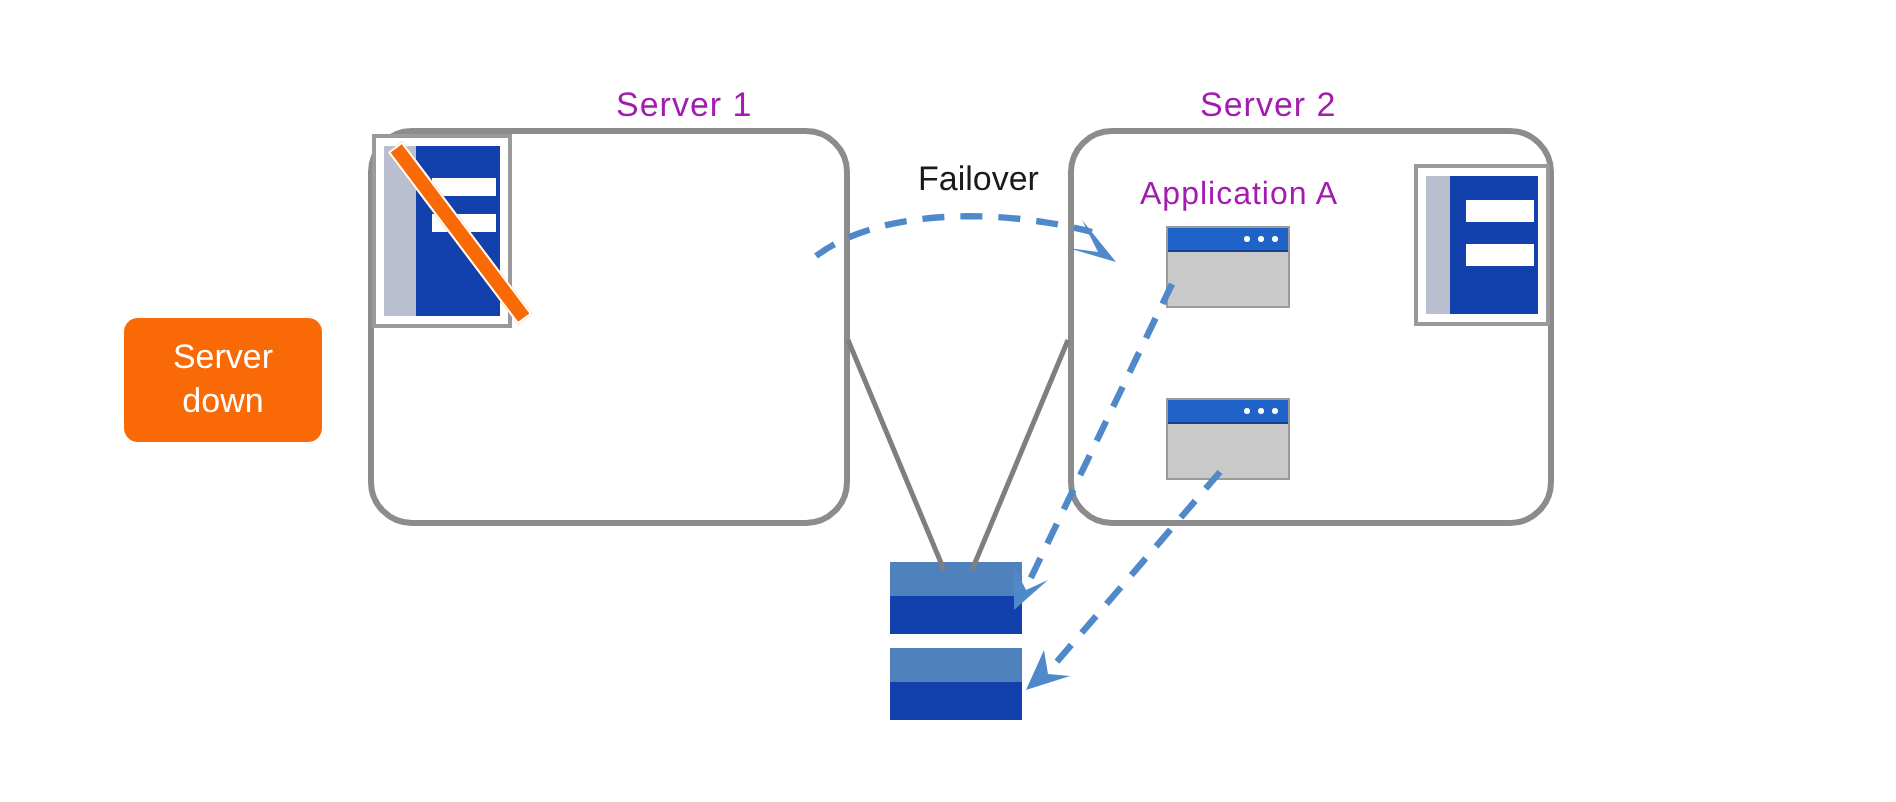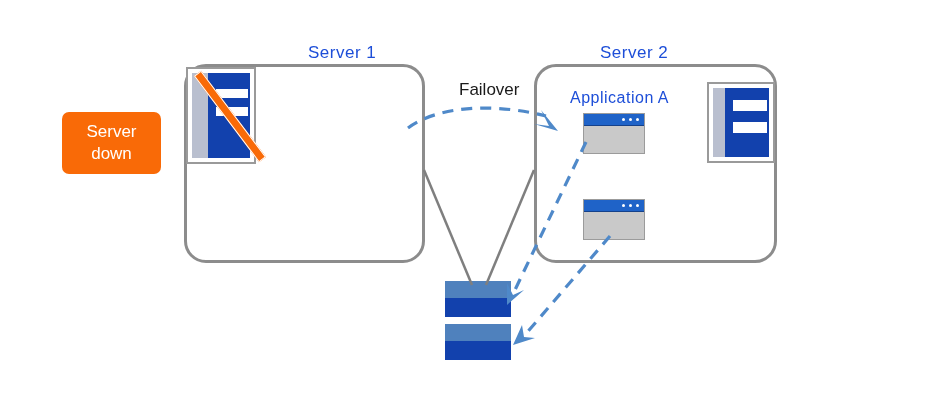--- a/index.html
+++ b/index.html
@@ -10,21 +10,21 @@
   #canvas {
     position: relative;
     width: 948px;
     height: 401px;
     background: #ffffff;
     font-family: "Liberation Sans", sans-serif;
     overflow: hidden;
   }
   .label {
     position: absolute;
-    color: #1d4ed8;
+    color: #a21caf;
     white-space: nowrap;
   }
   .server-title {
     font-size: 17px;
     letter-spacing: 0.5px;
   }
   .app-label {
     font-size: 16px;
     letter-spacing: 0.5px;
   }
@@ -49,20 +49,21 @@
     color: #ffffff;
     border-radius: 7px;
     font-size: 17px;
     line-height: 22px;
     text-align: center;
     display: flex;
     flex-direction: column;
     align-items: center;
     justify-content: center;
     font-weight: normal;
+    margin-top: 47px;
   }
   .pc-icon {
     position: absolute;
     box-sizing: border-box;
   }
   .pc-icon .frame {
     position: absolute;
     inset: 0;
     background: #ffffff;
     border: 2px solid #9a9a9a;

